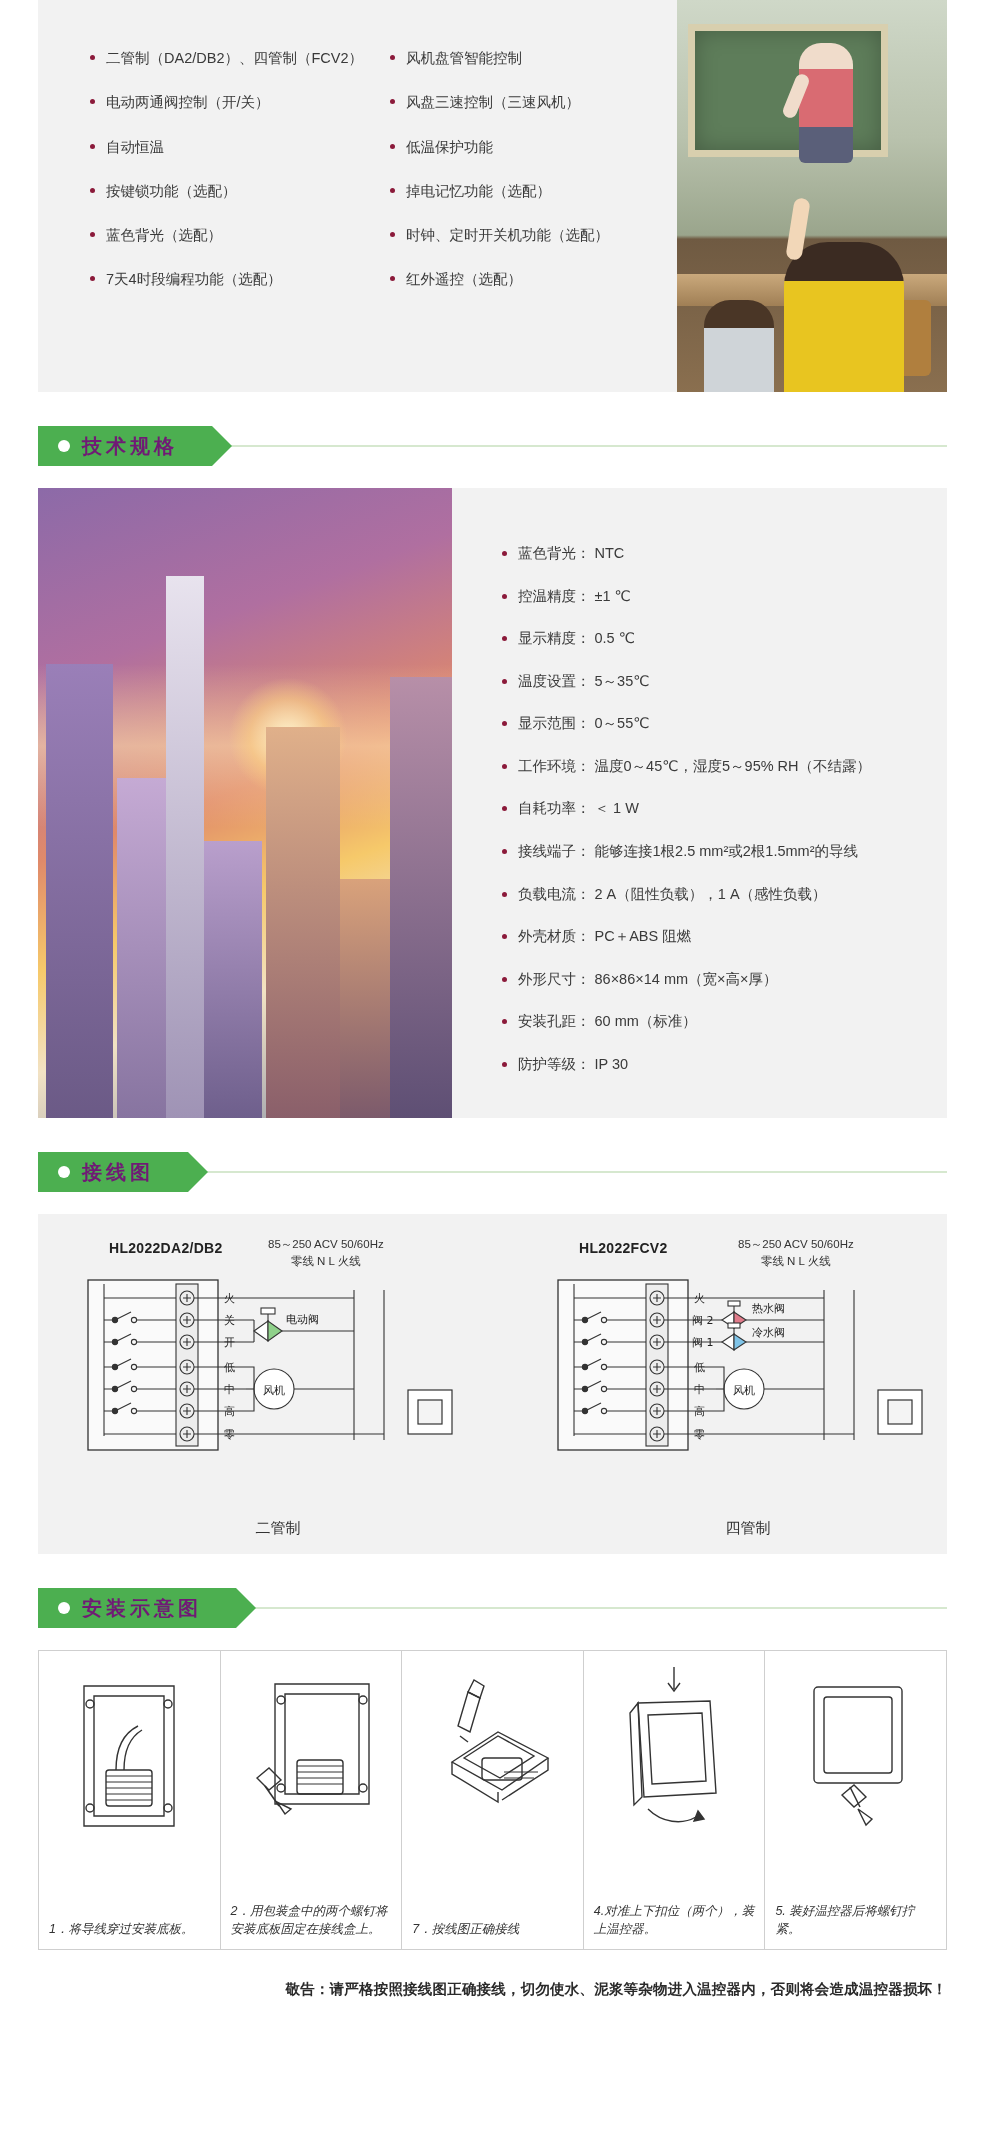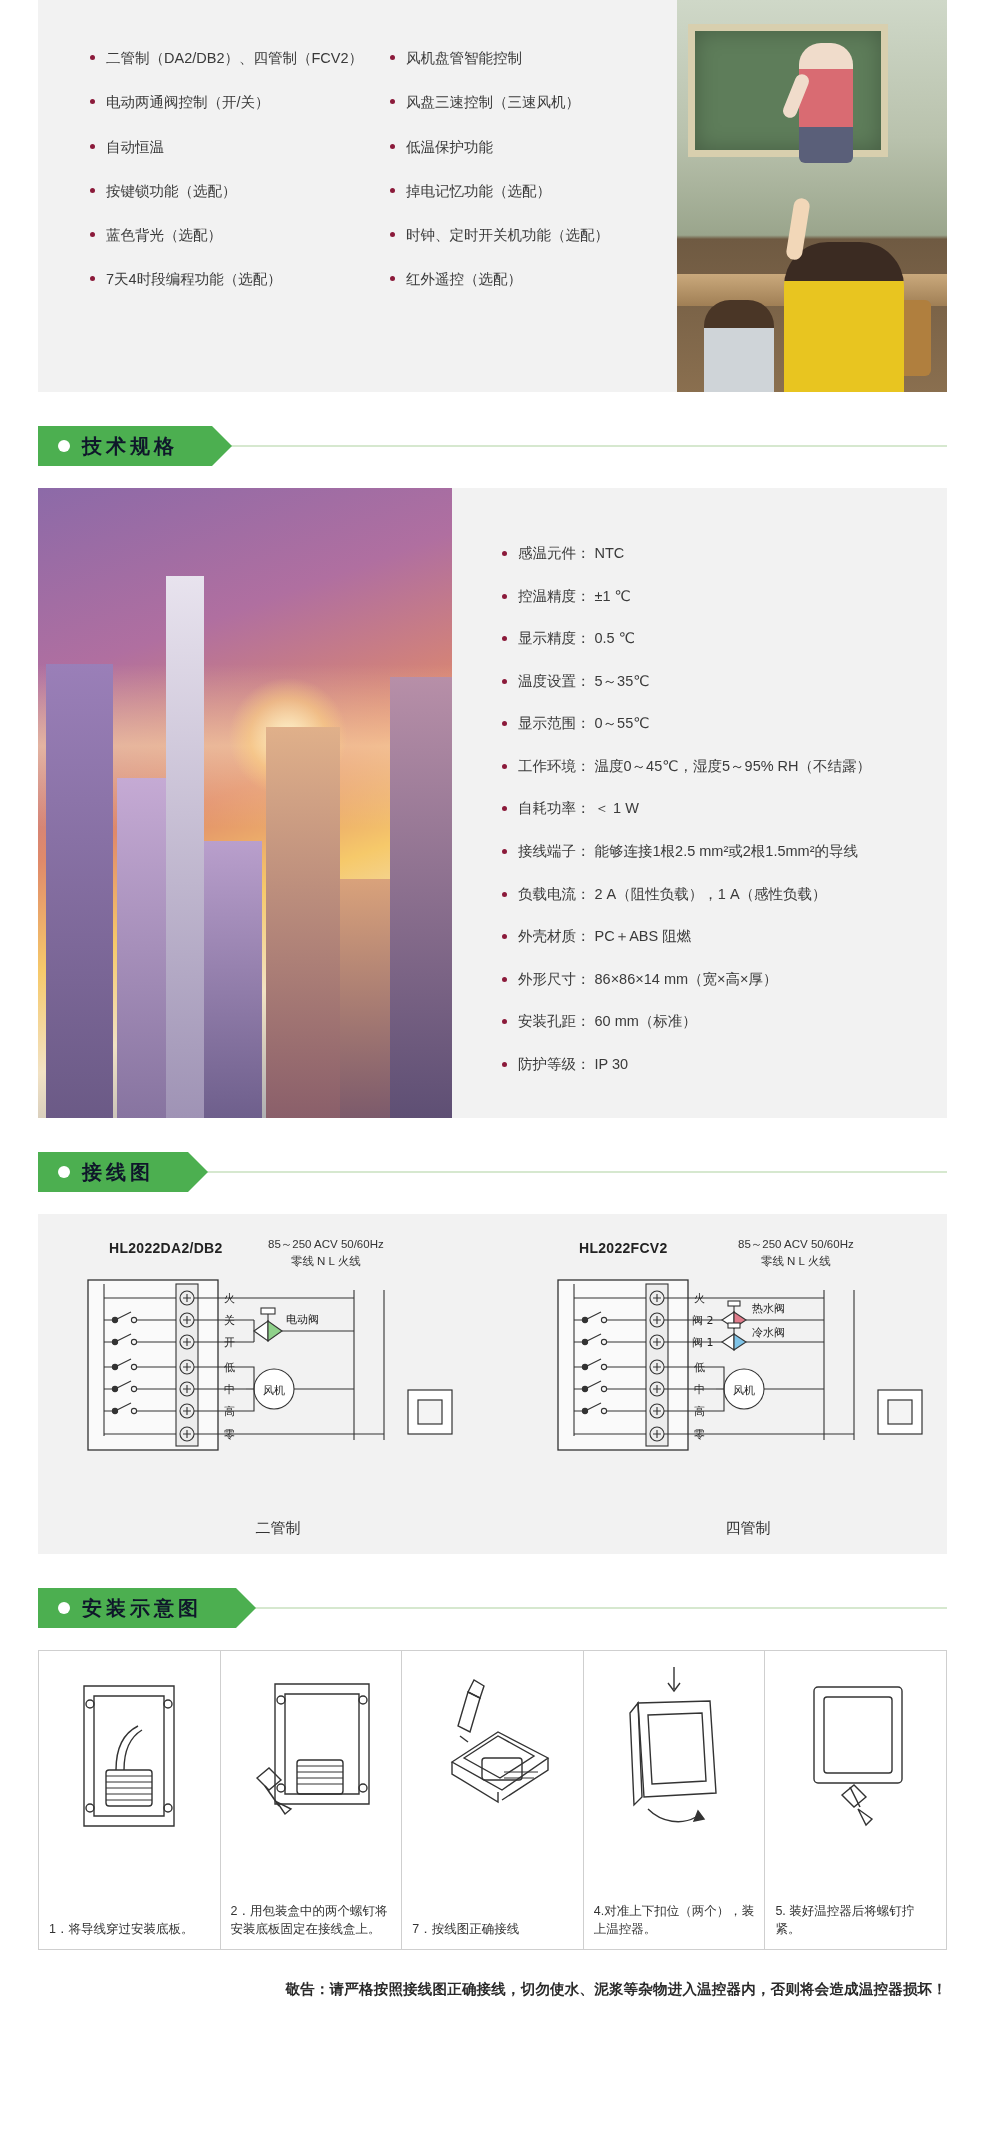--- a/index.html
+++ b/index.html
@@ -117,21 +117,21 @@
     margin: 34px 0 0 38px;
     position: relative;
     height: 40px;
   }
   .sh-green {
     position: relative;
     display: inline-block;
     height: 40px;
     background: #4CAF50;
     padding: 0 34px 0 44px;
-    color: #0f172a;
+    color: #701a75;
     font-size: 20px;
     font-weight: bold;
     letter-spacing: 4px;
     line-height: 40px;
     font-family: "DejaVu Sans", "Liberation Sans", sans-serif;
   }
   .sh-green::after {
     content: "";
     position: absolute;
     right: -20px; top: 0;
@@ -249,20 +249,21 @@
     position: relative;
     padding: 10px 8px;
   }
   .install-step:last-child { border-right: none; }
   .install-cap {
     position: absolute;
     left: 10px; right: 8px; bottom: 10px;
     font-size: 12.5px;
     color: #333;
     line-height: 1.5;
+    font-style: italic;
   }
   .install-art { height: 190px; display: flex; align-items: center; justify-content: center; }
 
   
   .warning {
     margin: 30px 38px 0 38px;
     text-align: right;
     font-size: 14.5px;
     font-weight: bold;
     color: #2a2a2a;
@@ -321,21 +322,21 @@
       <div class="sun"></div>
       <div class="b t1"></div>
       <div class="b t2"></div>
       <div class="b t3"></div>
       <div class="b t4"></div>
       <div class="b t5"></div>
       <div class="b t6"></div>
       <div class="b t7"></div>
     </div>
     <div class="spec-list">
-      <div class="spec-item">感温元件： NTC</div>
+      <div class="spec-item">蓝色背光： NTC</div>
       <div class="spec-item">控温精度： ±1 ℃</div>
       <div class="spec-item">显示精度： 0.5 ℃</div>
       <div class="spec-item">温度设置： 5～35℃</div>
       <div class="spec-item">显示范围： 0～55℃</div>
       <div class="spec-item">工作环境： 温度0～45℃，湿度5～95% RH（不结露）</div>
       <div class="spec-item">自耗功率： ＜ 1 W</div>
       <div class="spec-item">接线端子： 能够连接1根2.5 mm²或2根1.5mm²的导线</div>
       <div class="spec-item">负载电流： 2 A（阻性负载），1 A（感性负载）</div>
       <div class="spec-item">外壳材质： PC＋ABS 阻燃</div>
       <div class="spec-item">外形尺寸： 86×86×14 mm（宽×高×厚）</div>

